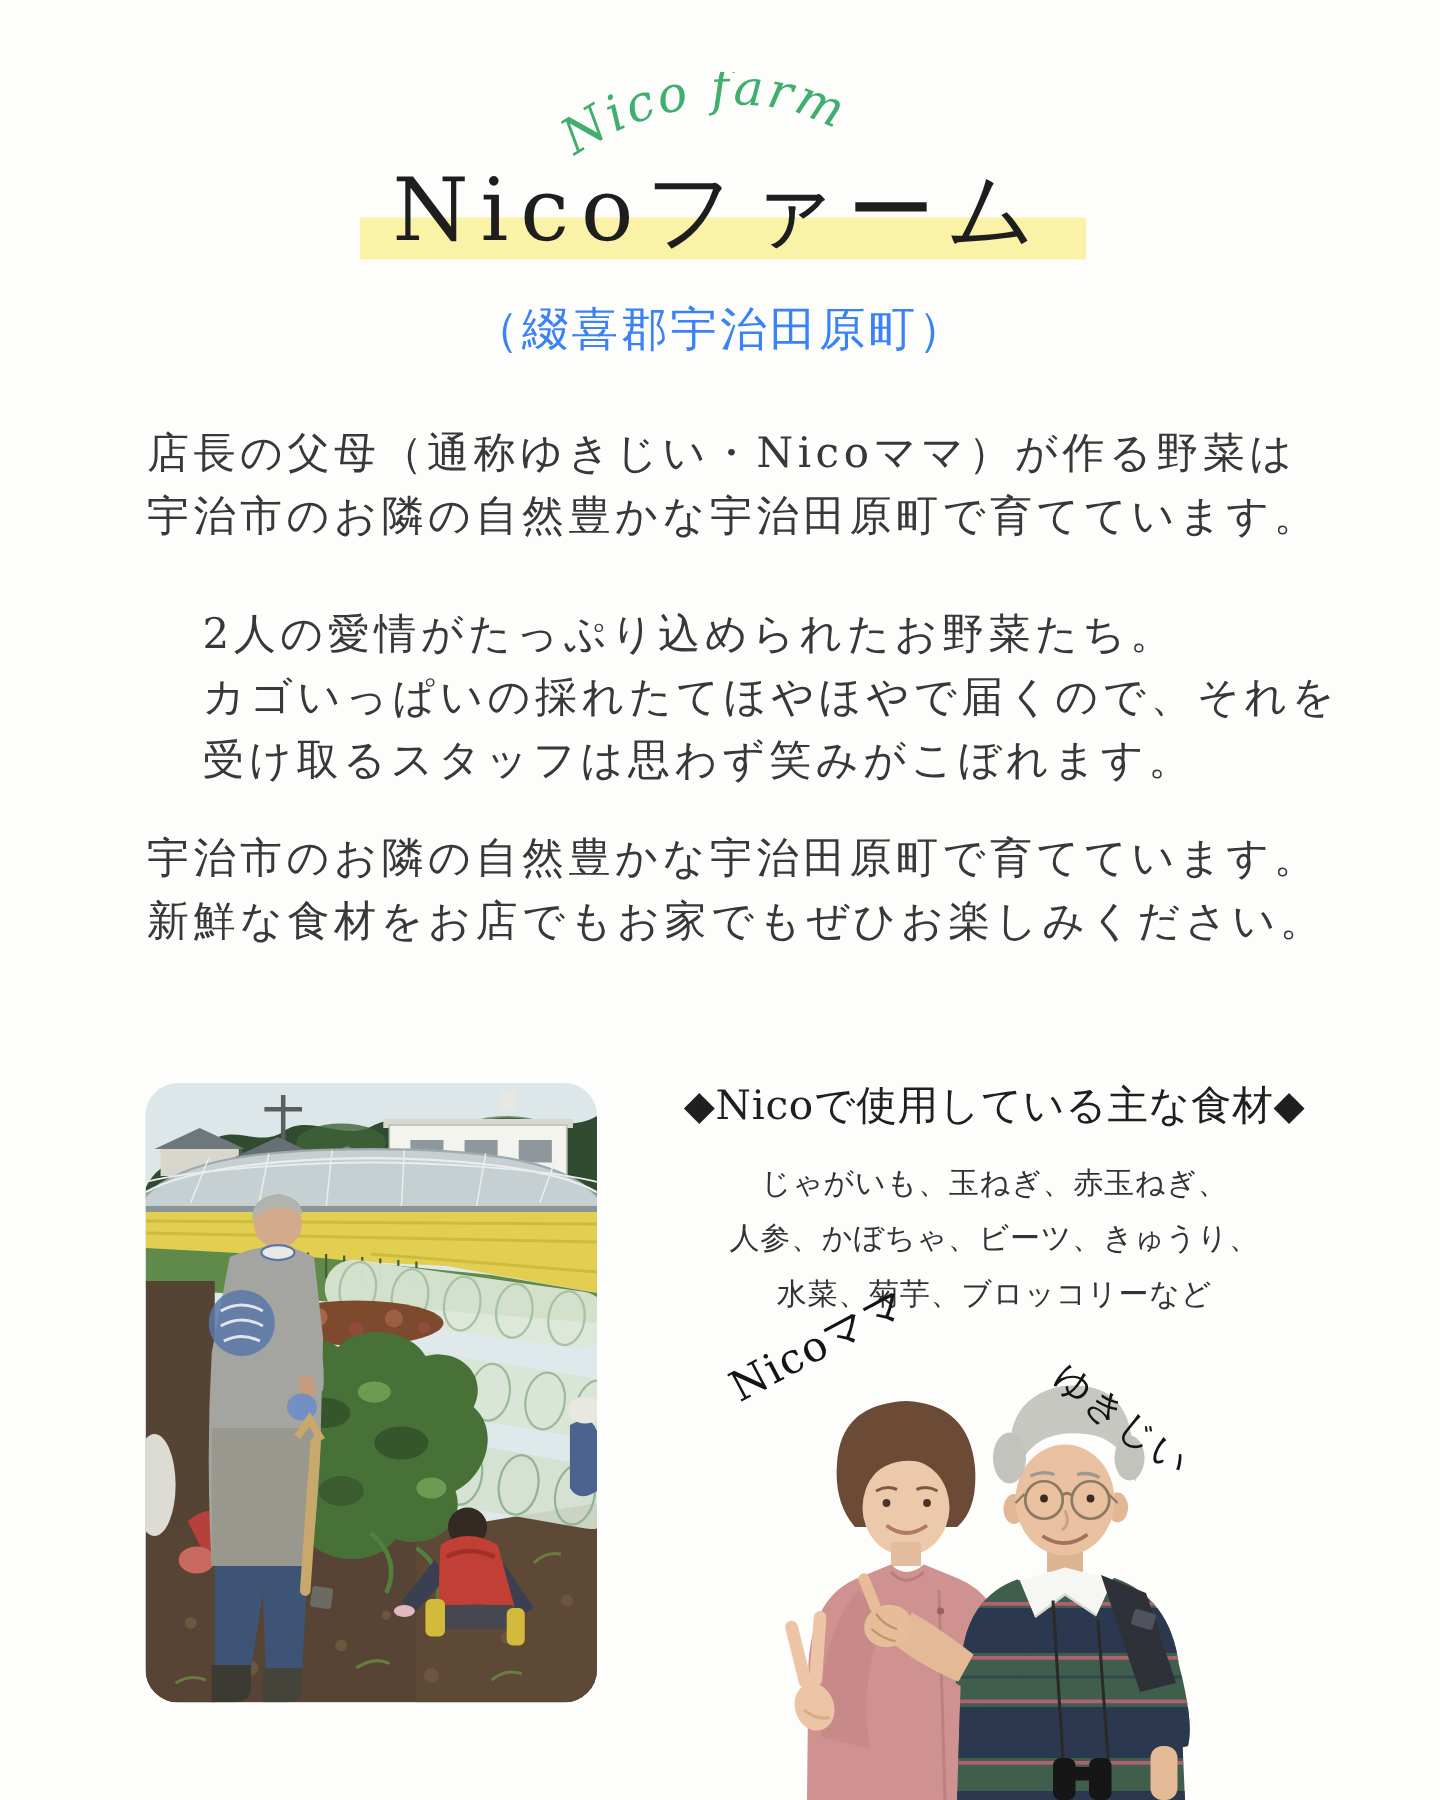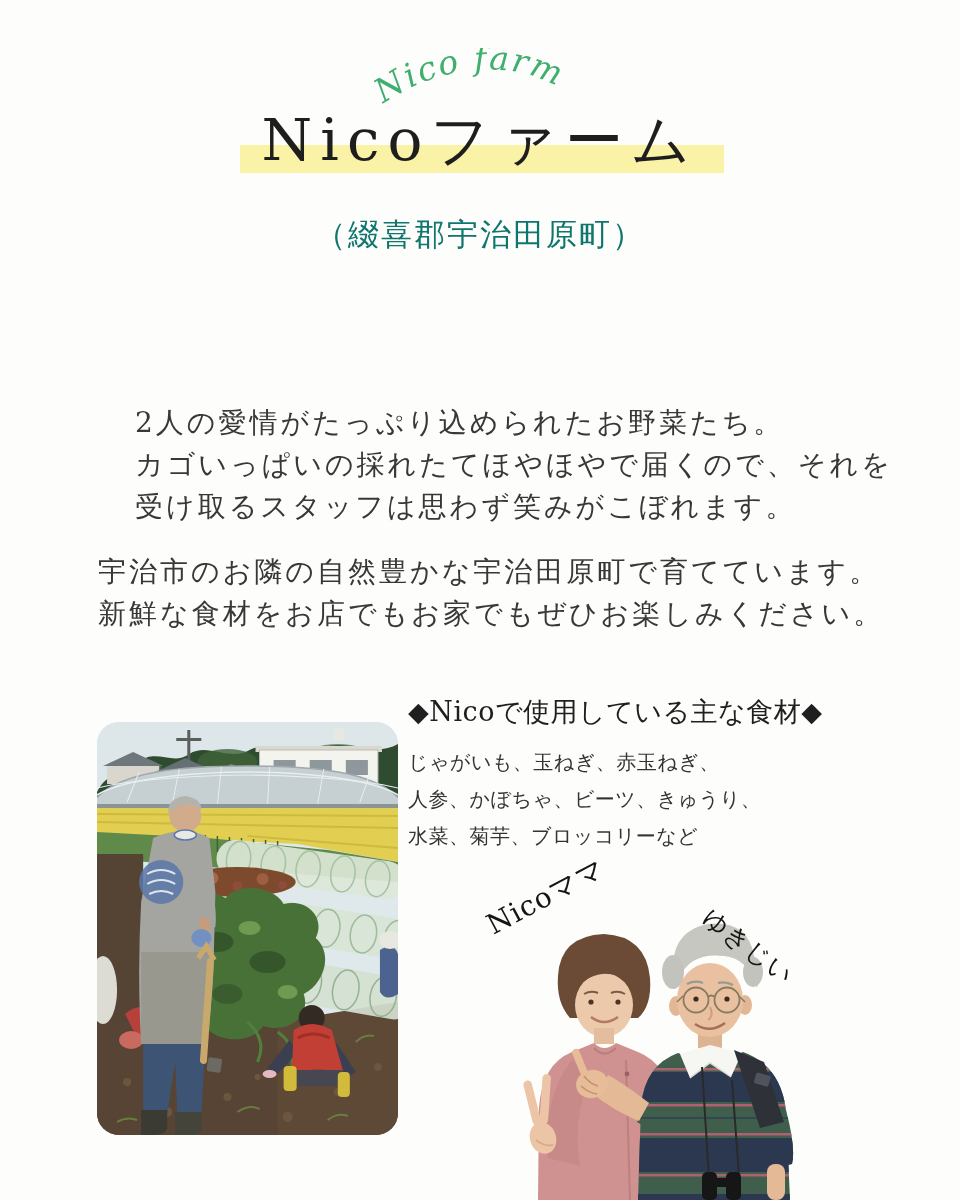--- a/index.html
+++ b/index.html
@@ -20,33 +20,33 @@
   .title-wrap{position:relative;display:inline-block;}
   .title-hl{
     position:absolute;left:-22px;right:-26px;bottom:4px;height:28px;
     background:#faf2a6;z-index:0;
   }
   h1.title{
     position:relative;z-index:1;margin:0;font-size:58px;font-weight:500;
     letter-spacing:8px;color:#1e1e1e;line-height:1.25;white-space:nowrap;
   }
   .subtitle{
-    position:absolute;top:214px;left:0;width:100%;text-align:center;
-    font-size:31px;letter-spacing:2px;color:#0f766e;
+    position:absolute;top:199px;left:0;width:100%;text-align:center;
+    font-size:31px;letter-spacing:2px;color:#3b82f6;
   }
   .para{
     position:absolute;left:98px;width:830px;margin:0;
     font-size:28px;line-height:42px;letter-spacing:3px;color:#383838;
     white-space:pre-line;
   }
   .para.p1{top:281px;}
   .para.p2{top:402px;margin-left:37px;}
   .para.p3{top:551px;}
   .ingredients{
-    position:absolute;left:408px;top:694px;width:510px;text-align:left;color:#333;
+    position:absolute;left:408px;top:720px;width:510px;text-align:center;color:#333;
   }
   .ing-header{font-size:27px;line-height:36px;letter-spacing:0.5px;color:#1f1f1f;}
   .ing-lines{font-size:20px;line-height:37px;letter-spacing:0.5px;white-space:pre-line;margin-top:14px;}
   .farm-photo{
     position:absolute;left:97px;top:722px;width:301px;height:413px;
     border-radius:22px;overflow:hidden;background:#dfe8ea;
   }
   .farm-photo svg{display:block;width:100%;height:100%;}
   .couple-photo{position:absolute;left:440px;top:912px;width:520px;height:288px;}
   .couple-photo svg{display:block;width:100%;height:100%;}
@@ -75,20 +75,22 @@
 
   <div class="title-row">
     <span class="title-wrap">
       <span class="title-hl"></span>
       <h1 class="title">Nicoファーム</h1>
     </span>
   </div>
 
   <div class="subtitle">（綴喜郡宇治田原町）</div>
 
+  <p class="para p1">店長の父母（通称ゆきじい・Nicoママ）が作る野菜は
+宇治市のお隣の自然豊かな宇治田原町で育てています。</p>
   <p class="para p2">2人の愛情がたっぷり込められたお野菜たち。
 カゴいっぱいの採れたてほやほやで届くので、それを
 受け取るスタッフは思わず笑みがこぼれます。</p>
   <p class="para p3">宇治市のお隣の自然豊かな宇治田原町で育てています。
 新鮮な食材をお店でもお家でもぜひお楽しみください。</p>
 
   <div class="ingredients">
     <div class="ing-header">◆Nicoで使用している主な食材◆</div>
     <div class="ing-lines">じゃがいも、玉ねぎ、赤玉ねぎ、
 人参、かぼちゃ、ビーツ、きゅうり、

